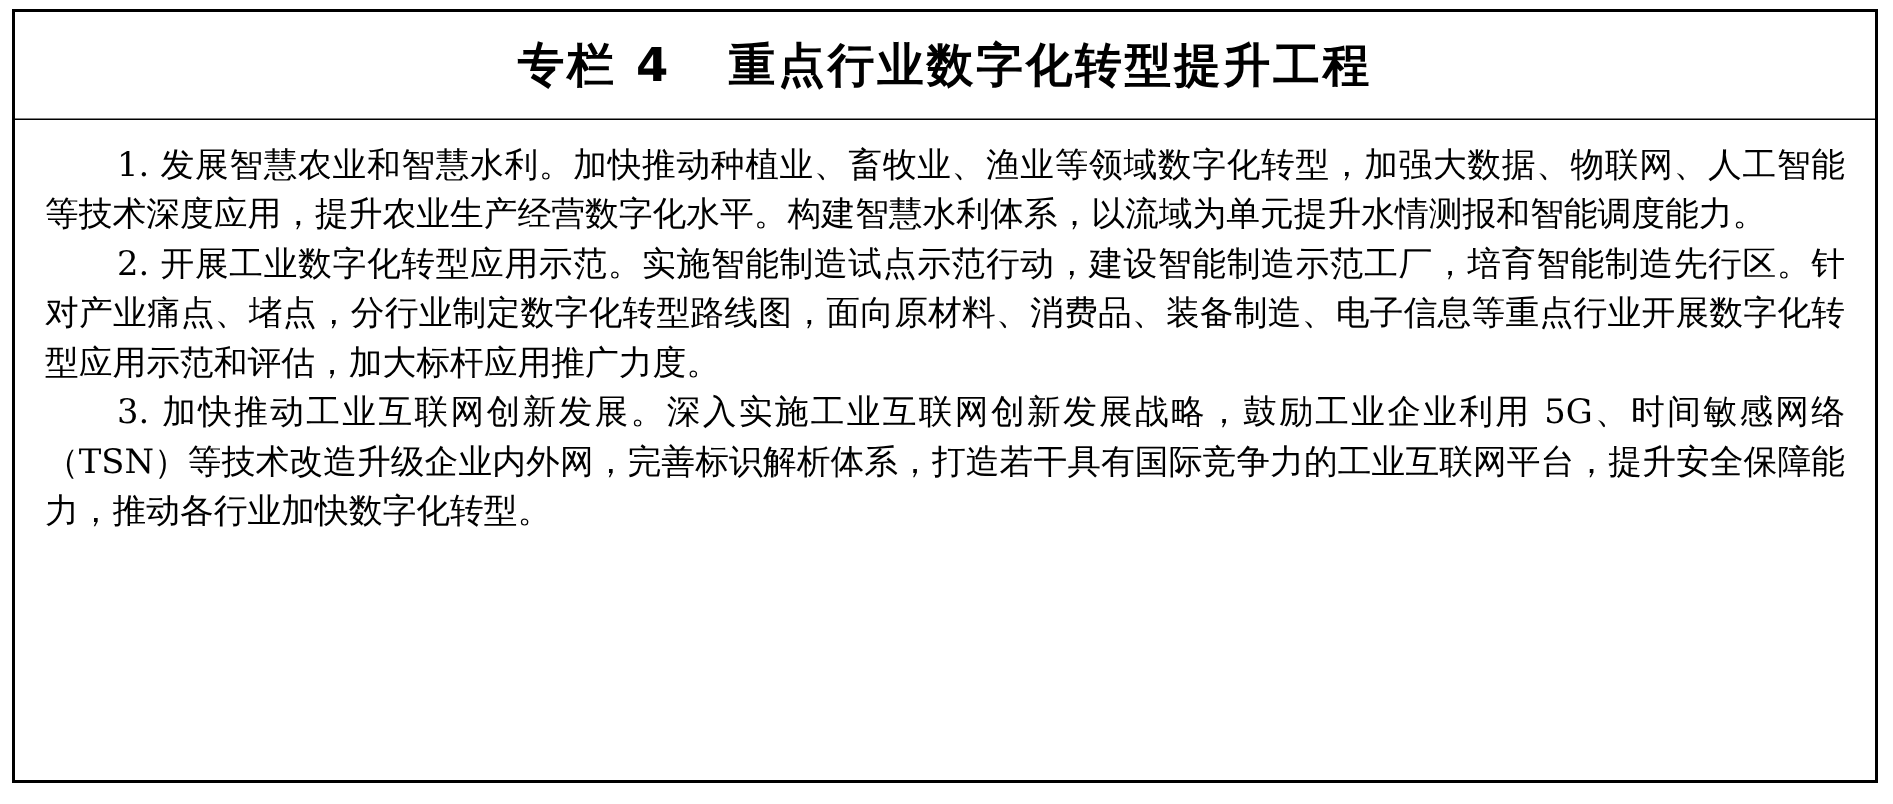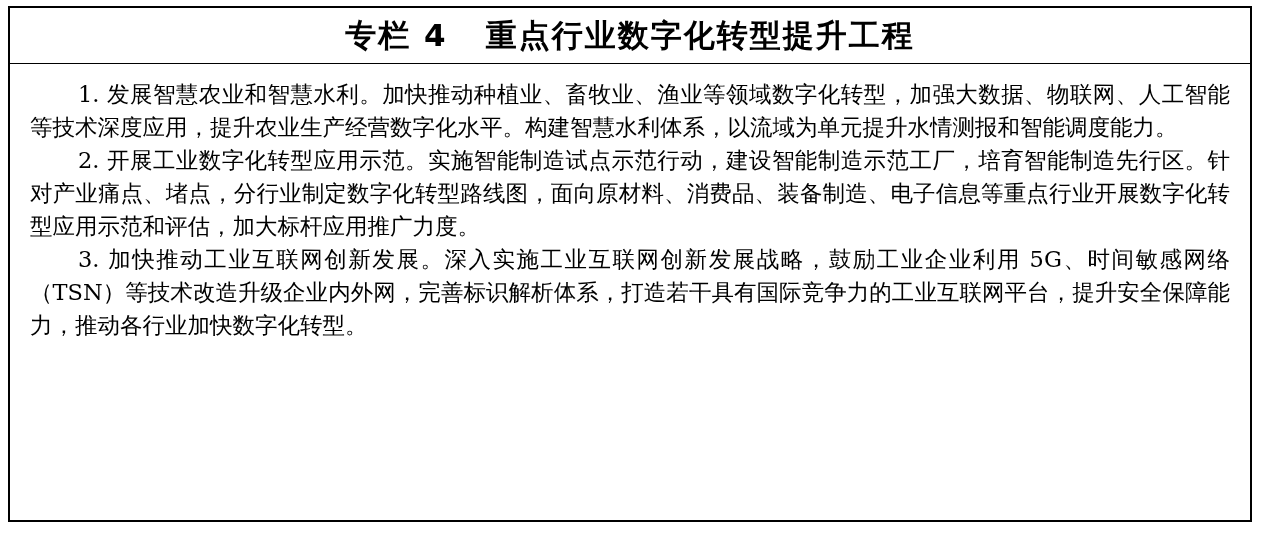--- a/index.html
+++ b/index.html
@@ -19,21 +19,21 @@
     left: 8px;
     top: 6px;
     width: 1244px;
     height: 516px;
     border: 2px solid #000000;
     box-sizing: border-box;
     background: #ffffff;
   }
   .title-bar {
     border-bottom: 1px solid #000000;
-    height: 56px;
+    height: 72px;
     display: flex;
     align-items: center;
     justify-content: center;
     box-sizing: border-box;
   }
   .title-text {
     font-family: "DejaVu Sans", "Liberation Sans", sans-serif;
     font-weight: bold;
     font-size: 31px;
     letter-spacing: 2px;

